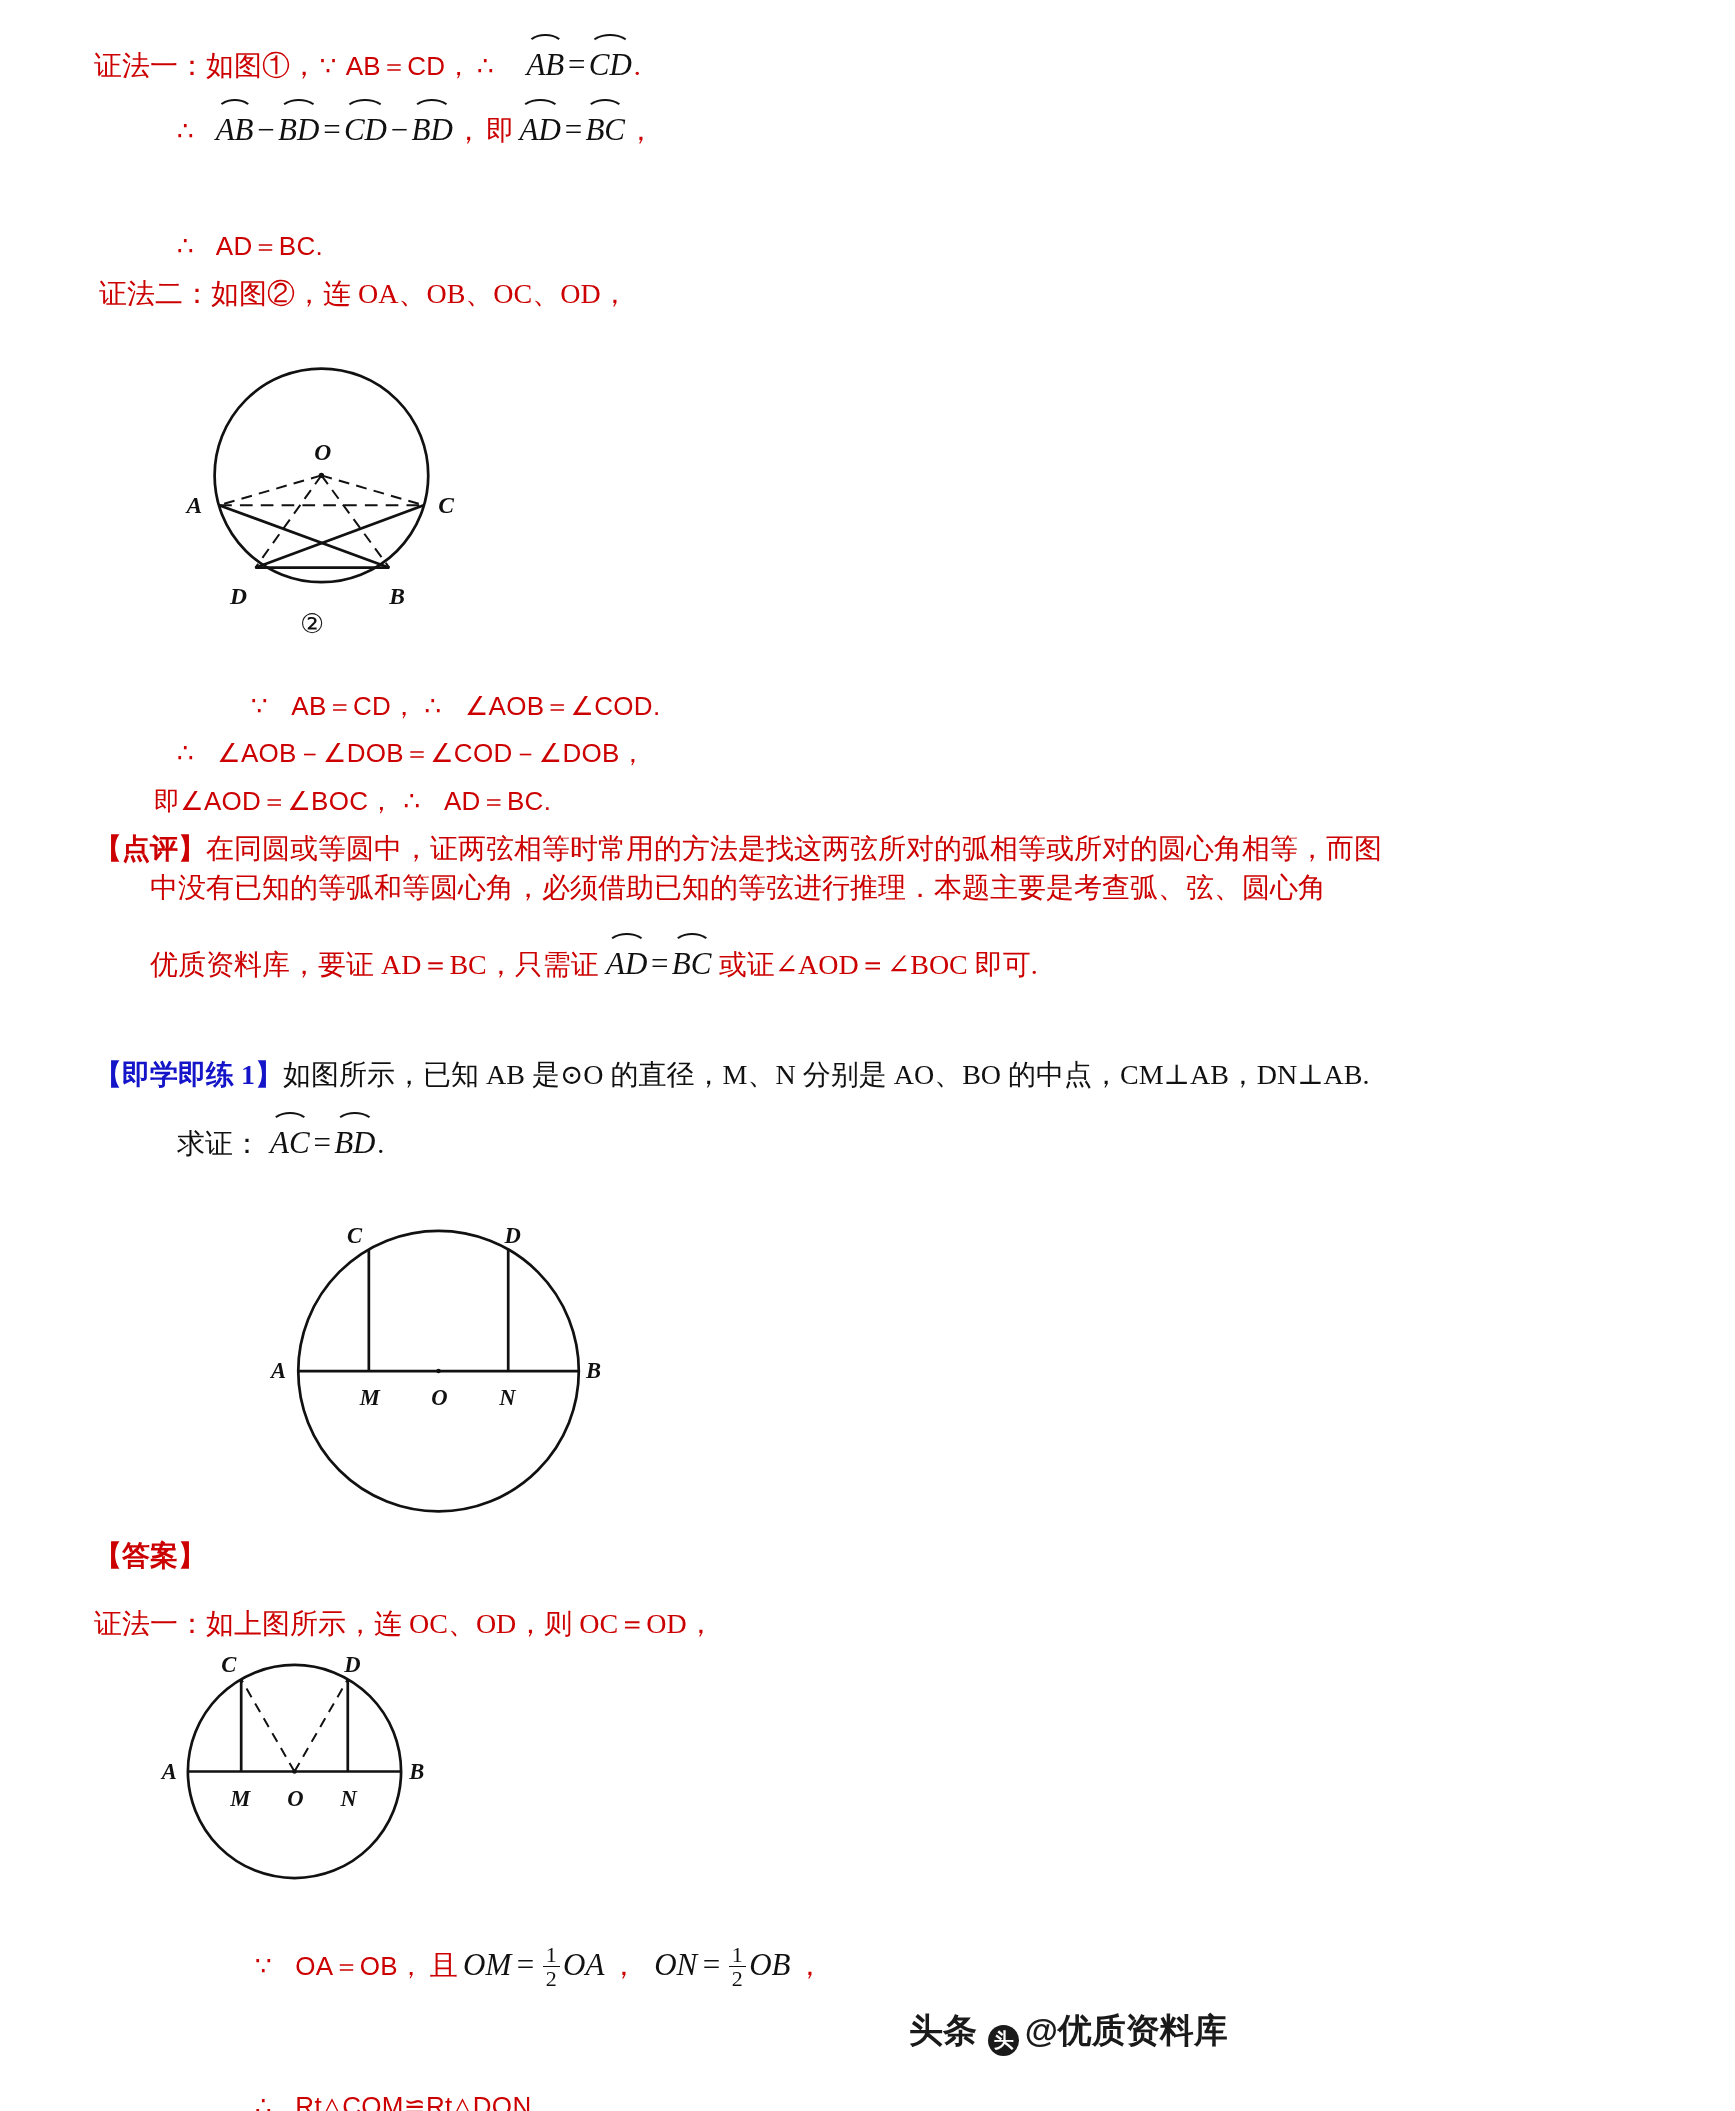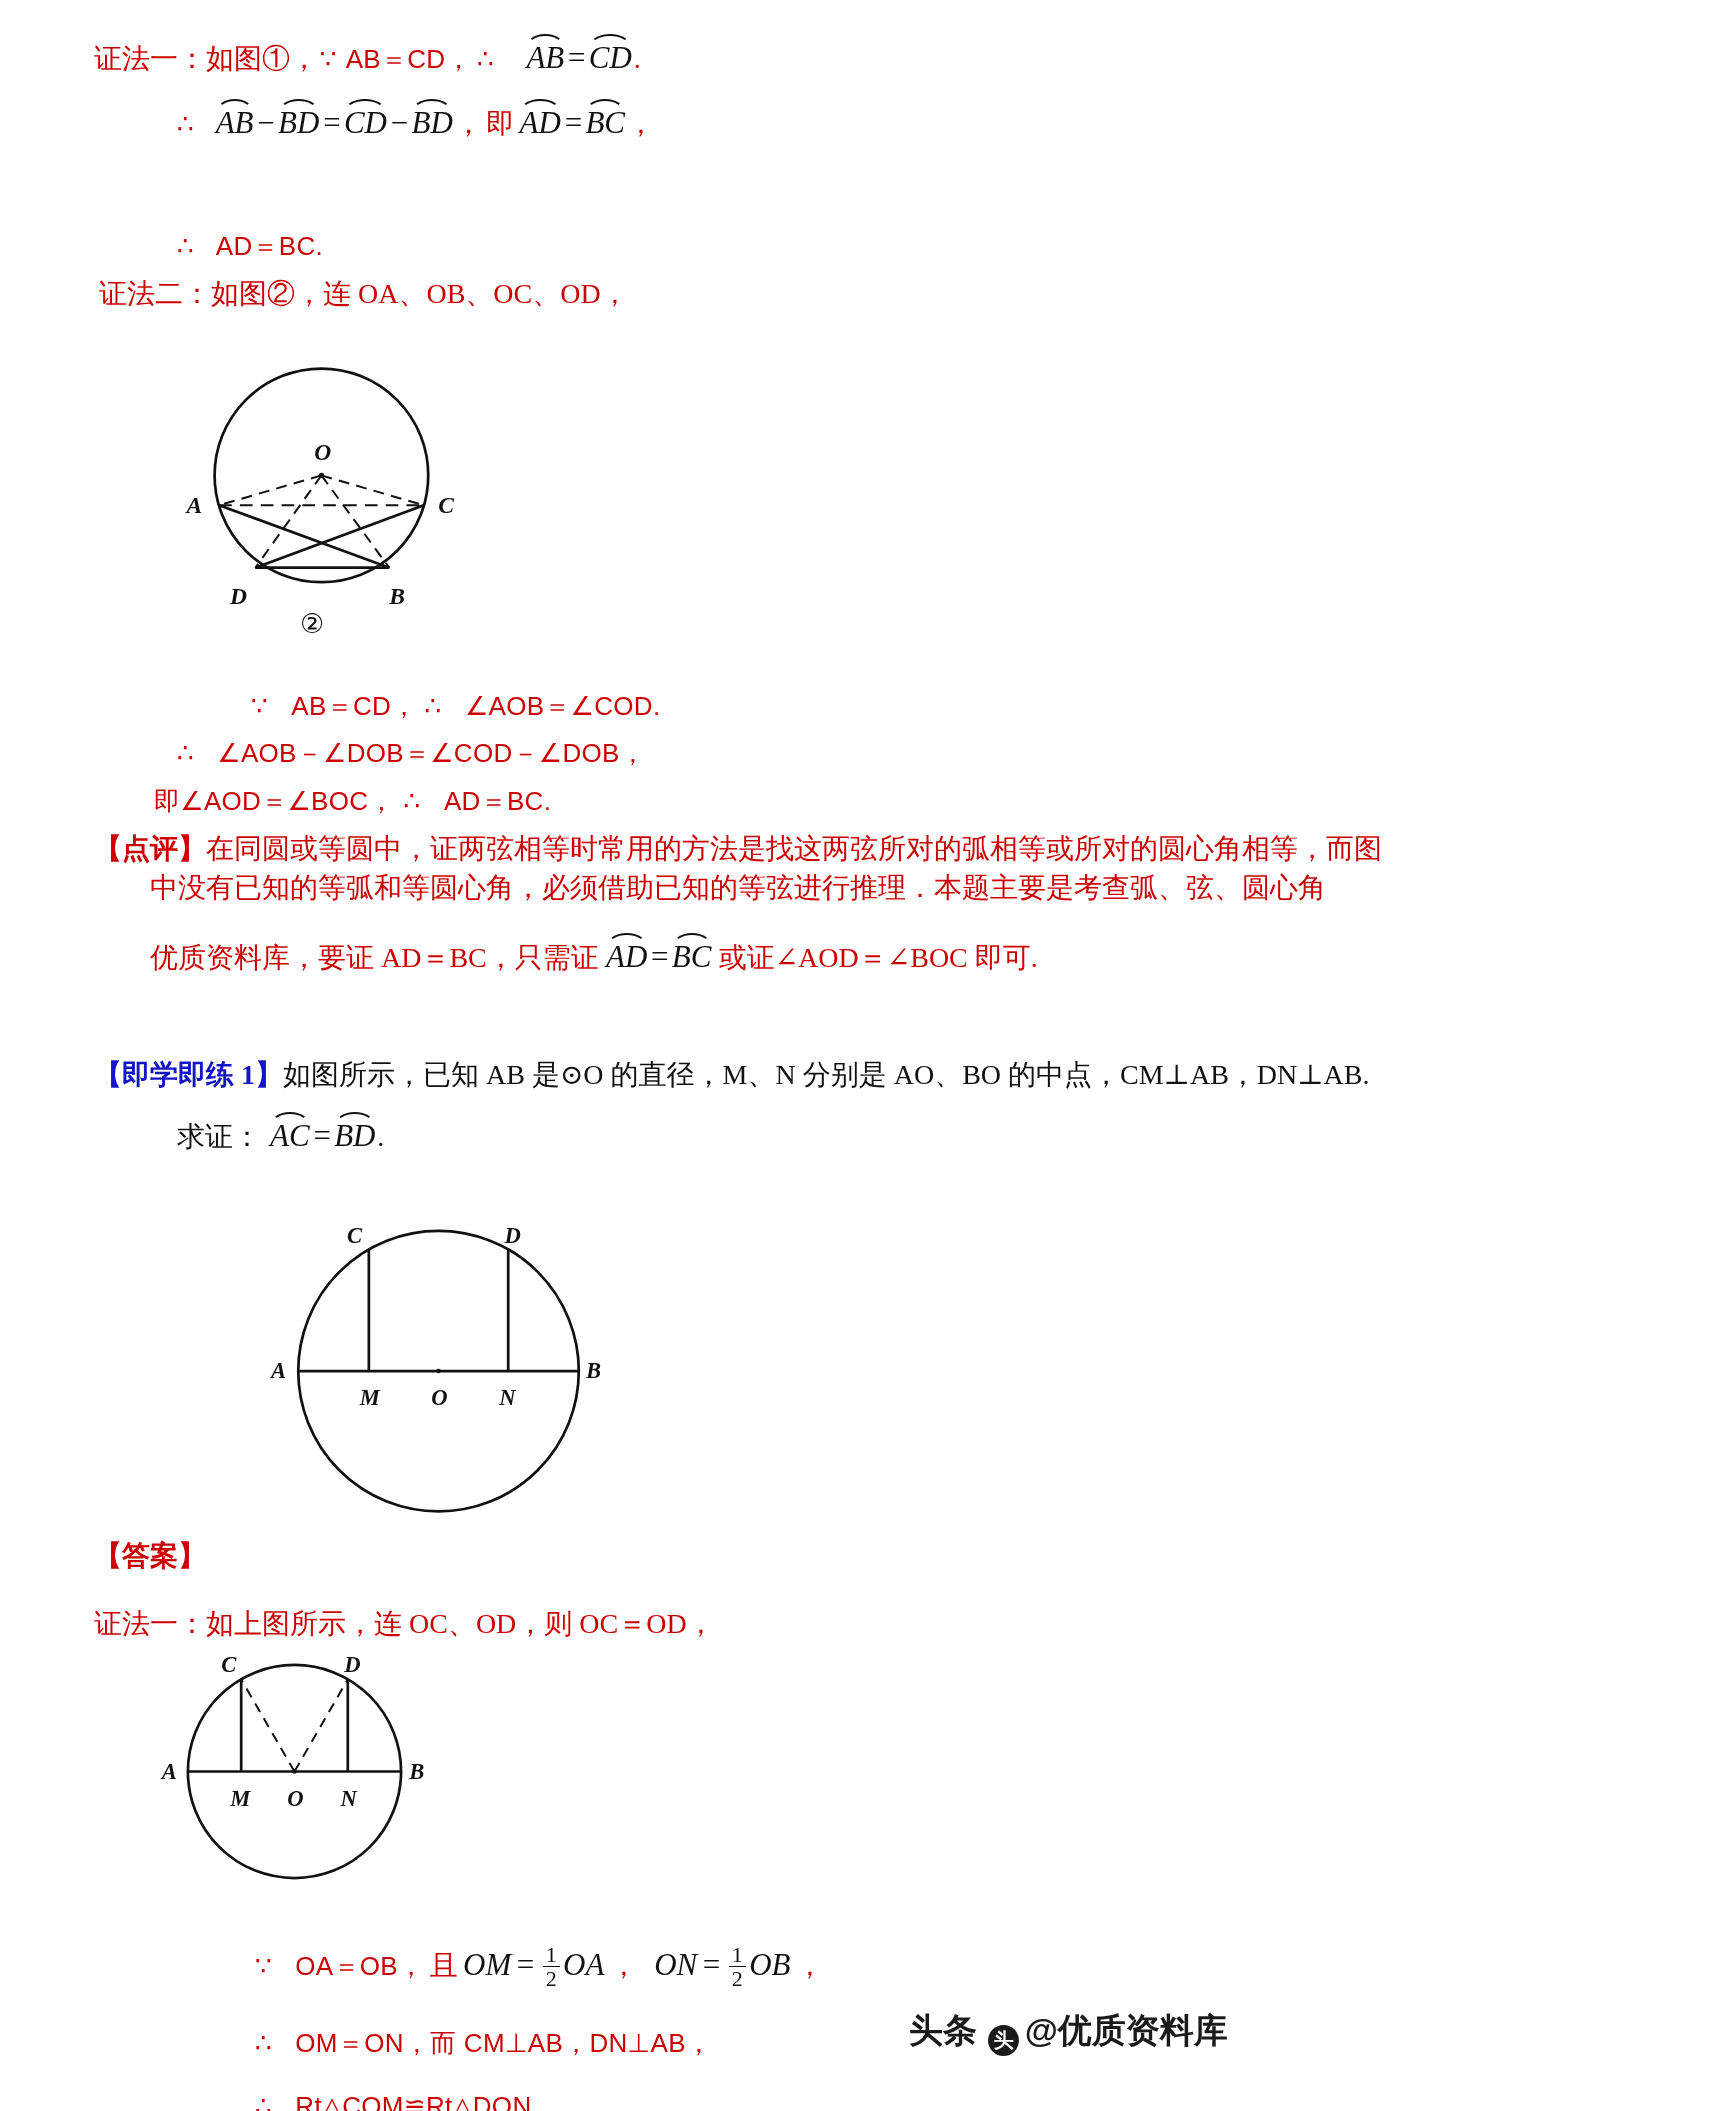--- a/index.html
+++ b/index.html
@@ -38,21 +38,21 @@
     font-size:31px;
   }
   
   .arc{
     position:relative;
     display:inline-block;
     font-family:"Liberation Serif","DejaVu Serif",serif;
     font-style:italic;
     color:#111;
     font-size:31px;
-    padding-top:3px;
+    padding-top:10px;
     margin:0 1.8px;
   }
   .arc>.bow{
     position:absolute;
     left:50%;
     transform:translateX(-50%);
     top:-1.8px;
     width:88%;
     height:11px;
     border-top:2px solid #111;
@@ -221,23 +221,20 @@
       <text x="157" y="188" font-family="Liberation Serif, serif" font-style="italic" font-weight="bold" font-size="25" fill="#111">O</text>
       <text x="216" y="188" font-family="Liberation Serif, serif" font-style="italic" font-weight="bold" font-size="25" fill="#111">N</text>
       <text x="292" y="158" font-family="Liberation Serif, serif" font-style="italic" font-weight="bold" font-size="25" fill="#111">B</text>
     </svg>
   </div>
 
   <div class="ln" style="left:255px; top:1945px;">
     <span class="sans" style="color:#cc0000;margin-right:23.5px;">∵</span><span class="sans" style="color:#cc0000;">OA＝OB，</span><span class="hei" style="margin:0 5.4px;">且</span><span class="mi">OM</span><span class="mi" style="font-style:normal;margin:0 5.4px;">=</span><span class="frac"><span class="num">1</span><span class="den">2</span></span><span class="mi">OA</span><span style="margin:0 5.4px;">，</span><span class="mi" style="margin-left:11px;">ON</span><span class="mi" style="font-style:normal;margin:0 5.4px;">=</span><span class="frac"><span class="num">1</span><span class="den">2</span></span><span class="mi">OB</span><span style="margin-left:5.4px;">，</span>
   </div>
 
-  <div class="ln" style="left:255px; top:2025px;">
-    <span class="sans" style="color:#cc0000;margin-right:23.5px;">∴</span><span class="sans" style="color:#cc0000;">OM＝ON，而 CM⊥AB，DN⊥AB，</span>
-  </div>
 
   <div class="ln" style="left:255px; top:2072px;margin-top:16px;">
     <span class="sans" style="color:#cc0000;margin-right:23.5px;">∴</span><span class="sans" style="color:#cc0000;">Rt△COM≌Rt△DON，</span>
   </div>
 
   <div class="watermark" style="left:909px; top:2008px; font-size:34px;">
     <span>头条</span>
     <span class="wm-badge">头</span><span>@</span><span>优质资料库</span>
   </div>
 

